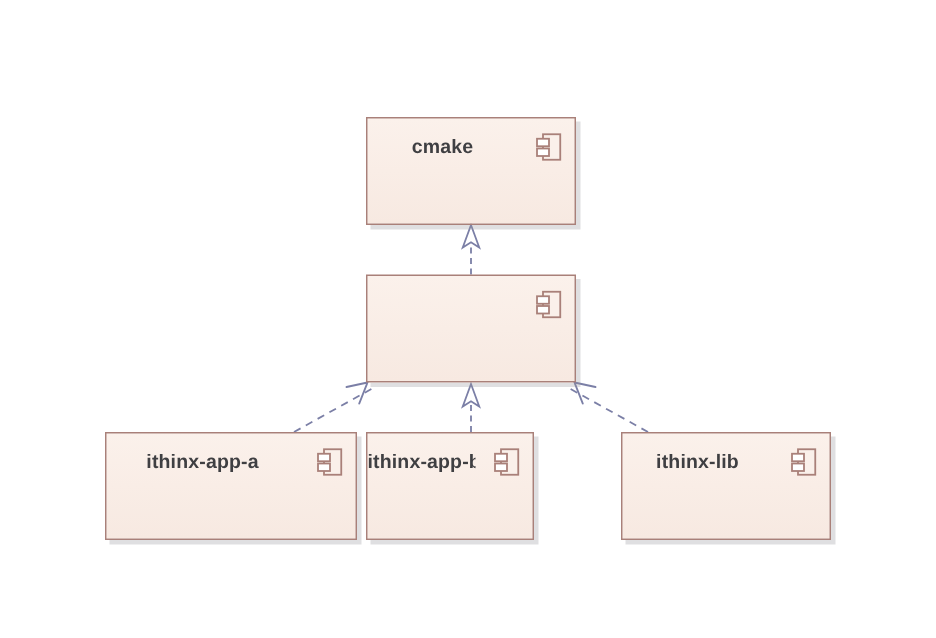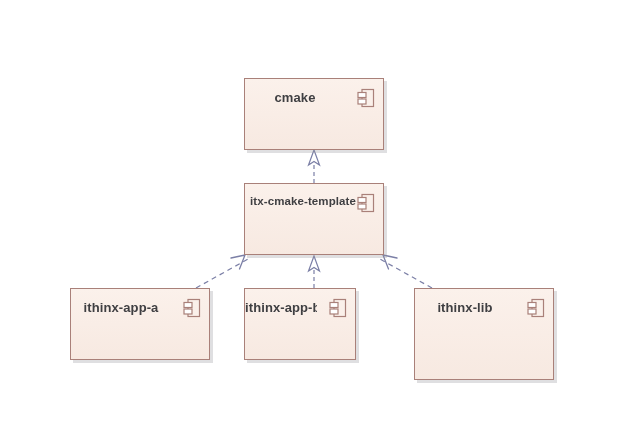--- a/index.html
+++ b/index.html
@@ -94,31 +94,30 @@
     <span class="comp-icon">
       <svg viewBox="0 0 18 20" width="18" height="20">
         <rect x="5" y="1.5" width="11.5" height="17" fill="#faf0ea" stroke="#a98079" stroke-width="1.2"></rect>
         <rect x="1" y="4.5" width="8" height="5" fill="#ffffff" stroke="#a98079" stroke-width="1.2"></rect>
         <rect x="1" y="11" width="8" height="5" fill="#ffffff" stroke="#a98079" stroke-width="1.2"></rect>
       </svg>
     </span>
   </div>
 
   <div class="component" style="left:244px; top:183px; width:140px; height:72px;">
-    <div class="comp-label tight">itx-cmake-template</div>
     <span class="comp-icon">
       <svg viewBox="0 0 18 20" width="18" height="20">
         <rect x="5" y="1.5" width="11.5" height="17" fill="#faf0ea" stroke="#a98079" stroke-width="1.2"></rect>
         <rect x="1" y="4.5" width="8" height="5" fill="#ffffff" stroke="#a98079" stroke-width="1.2"></rect>
         <rect x="1" y="11" width="8" height="5" fill="#ffffff" stroke="#a98079" stroke-width="1.2"></rect>
       </svg>
     </span>
   </div>
 
-  <div class="component" style="left:70px; top:288px; width:140px; height:72px;">
+  <div class="component" style="left:70px; top:288px; width:168px; height:72px;">
     <div class="comp-label">ithinx-app-a</div>
     <span class="comp-icon">
       <svg viewBox="0 0 18 20" width="18" height="20">
         <rect x="5" y="1.5" width="11.5" height="17" fill="#faf0ea" stroke="#a98079" stroke-width="1.2"></rect>
         <rect x="1" y="4.5" width="8" height="5" fill="#ffffff" stroke="#a98079" stroke-width="1.2"></rect>
         <rect x="1" y="11" width="8" height="5" fill="#ffffff" stroke="#a98079" stroke-width="1.2"></rect>
       </svg>
     </span>
   </div>
 
@@ -126,21 +125,21 @@
     <div class="comp-label">ithinx-app-b</div>
     <span class="comp-icon">
       <svg viewBox="0 0 18 20" width="18" height="20">
         <rect x="5" y="1.5" width="11.5" height="17" fill="#faf0ea" stroke="#a98079" stroke-width="1.2"></rect>
         <rect x="1" y="4.5" width="8" height="5" fill="#ffffff" stroke="#a98079" stroke-width="1.2"></rect>
         <rect x="1" y="11" width="8" height="5" fill="#ffffff" stroke="#a98079" stroke-width="1.2"></rect>
       </svg>
     </span>
   </div>
 
-  <div class="component" style="left:414px; top:288px; width:140px; height:92px;">
+  <div class="component" style="left:414px; top:288px; width:140px; height:72px;">
     <div class="comp-label">ithinx-lib</div>
     <span class="comp-icon">
       <svg viewBox="0 0 18 20" width="18" height="20">
         <rect x="5" y="1.5" width="11.5" height="17" fill="#faf0ea" stroke="#a98079" stroke-width="1.2"></rect>
         <rect x="1" y="4.5" width="8" height="5" fill="#ffffff" stroke="#a98079" stroke-width="1.2"></rect>
         <rect x="1" y="11" width="8" height="5" fill="#ffffff" stroke="#a98079" stroke-width="1.2"></rect>
       </svg>
     </span>
   </div>
 

